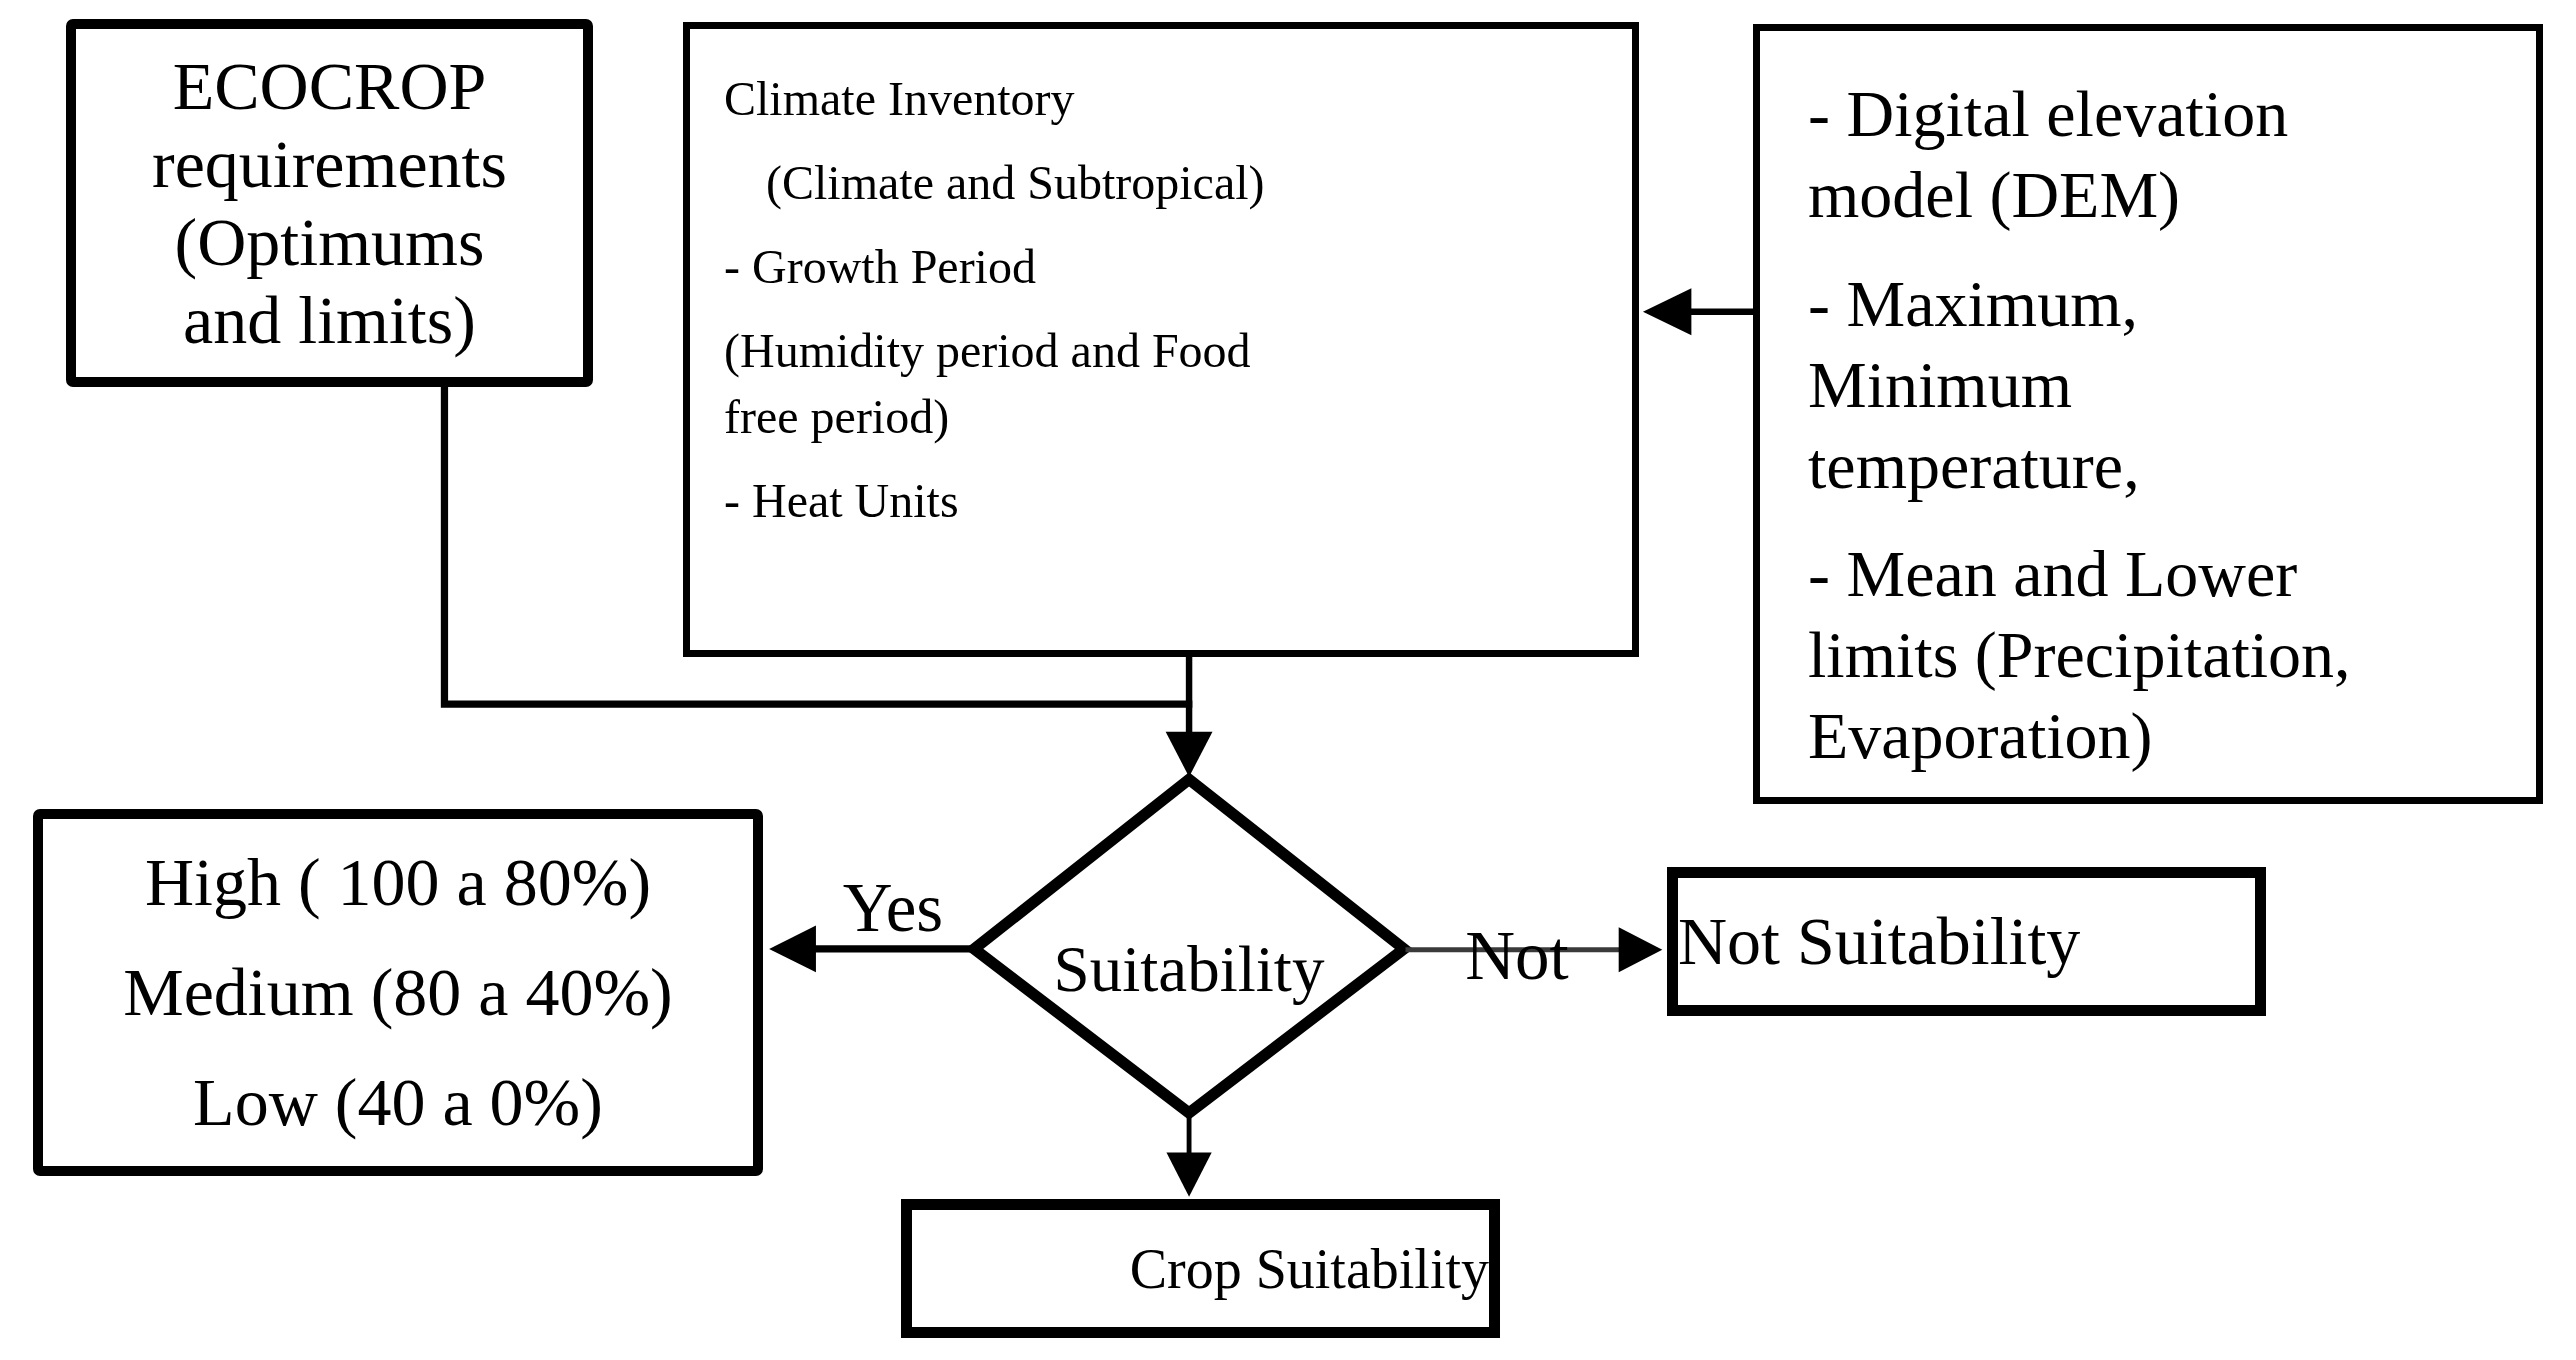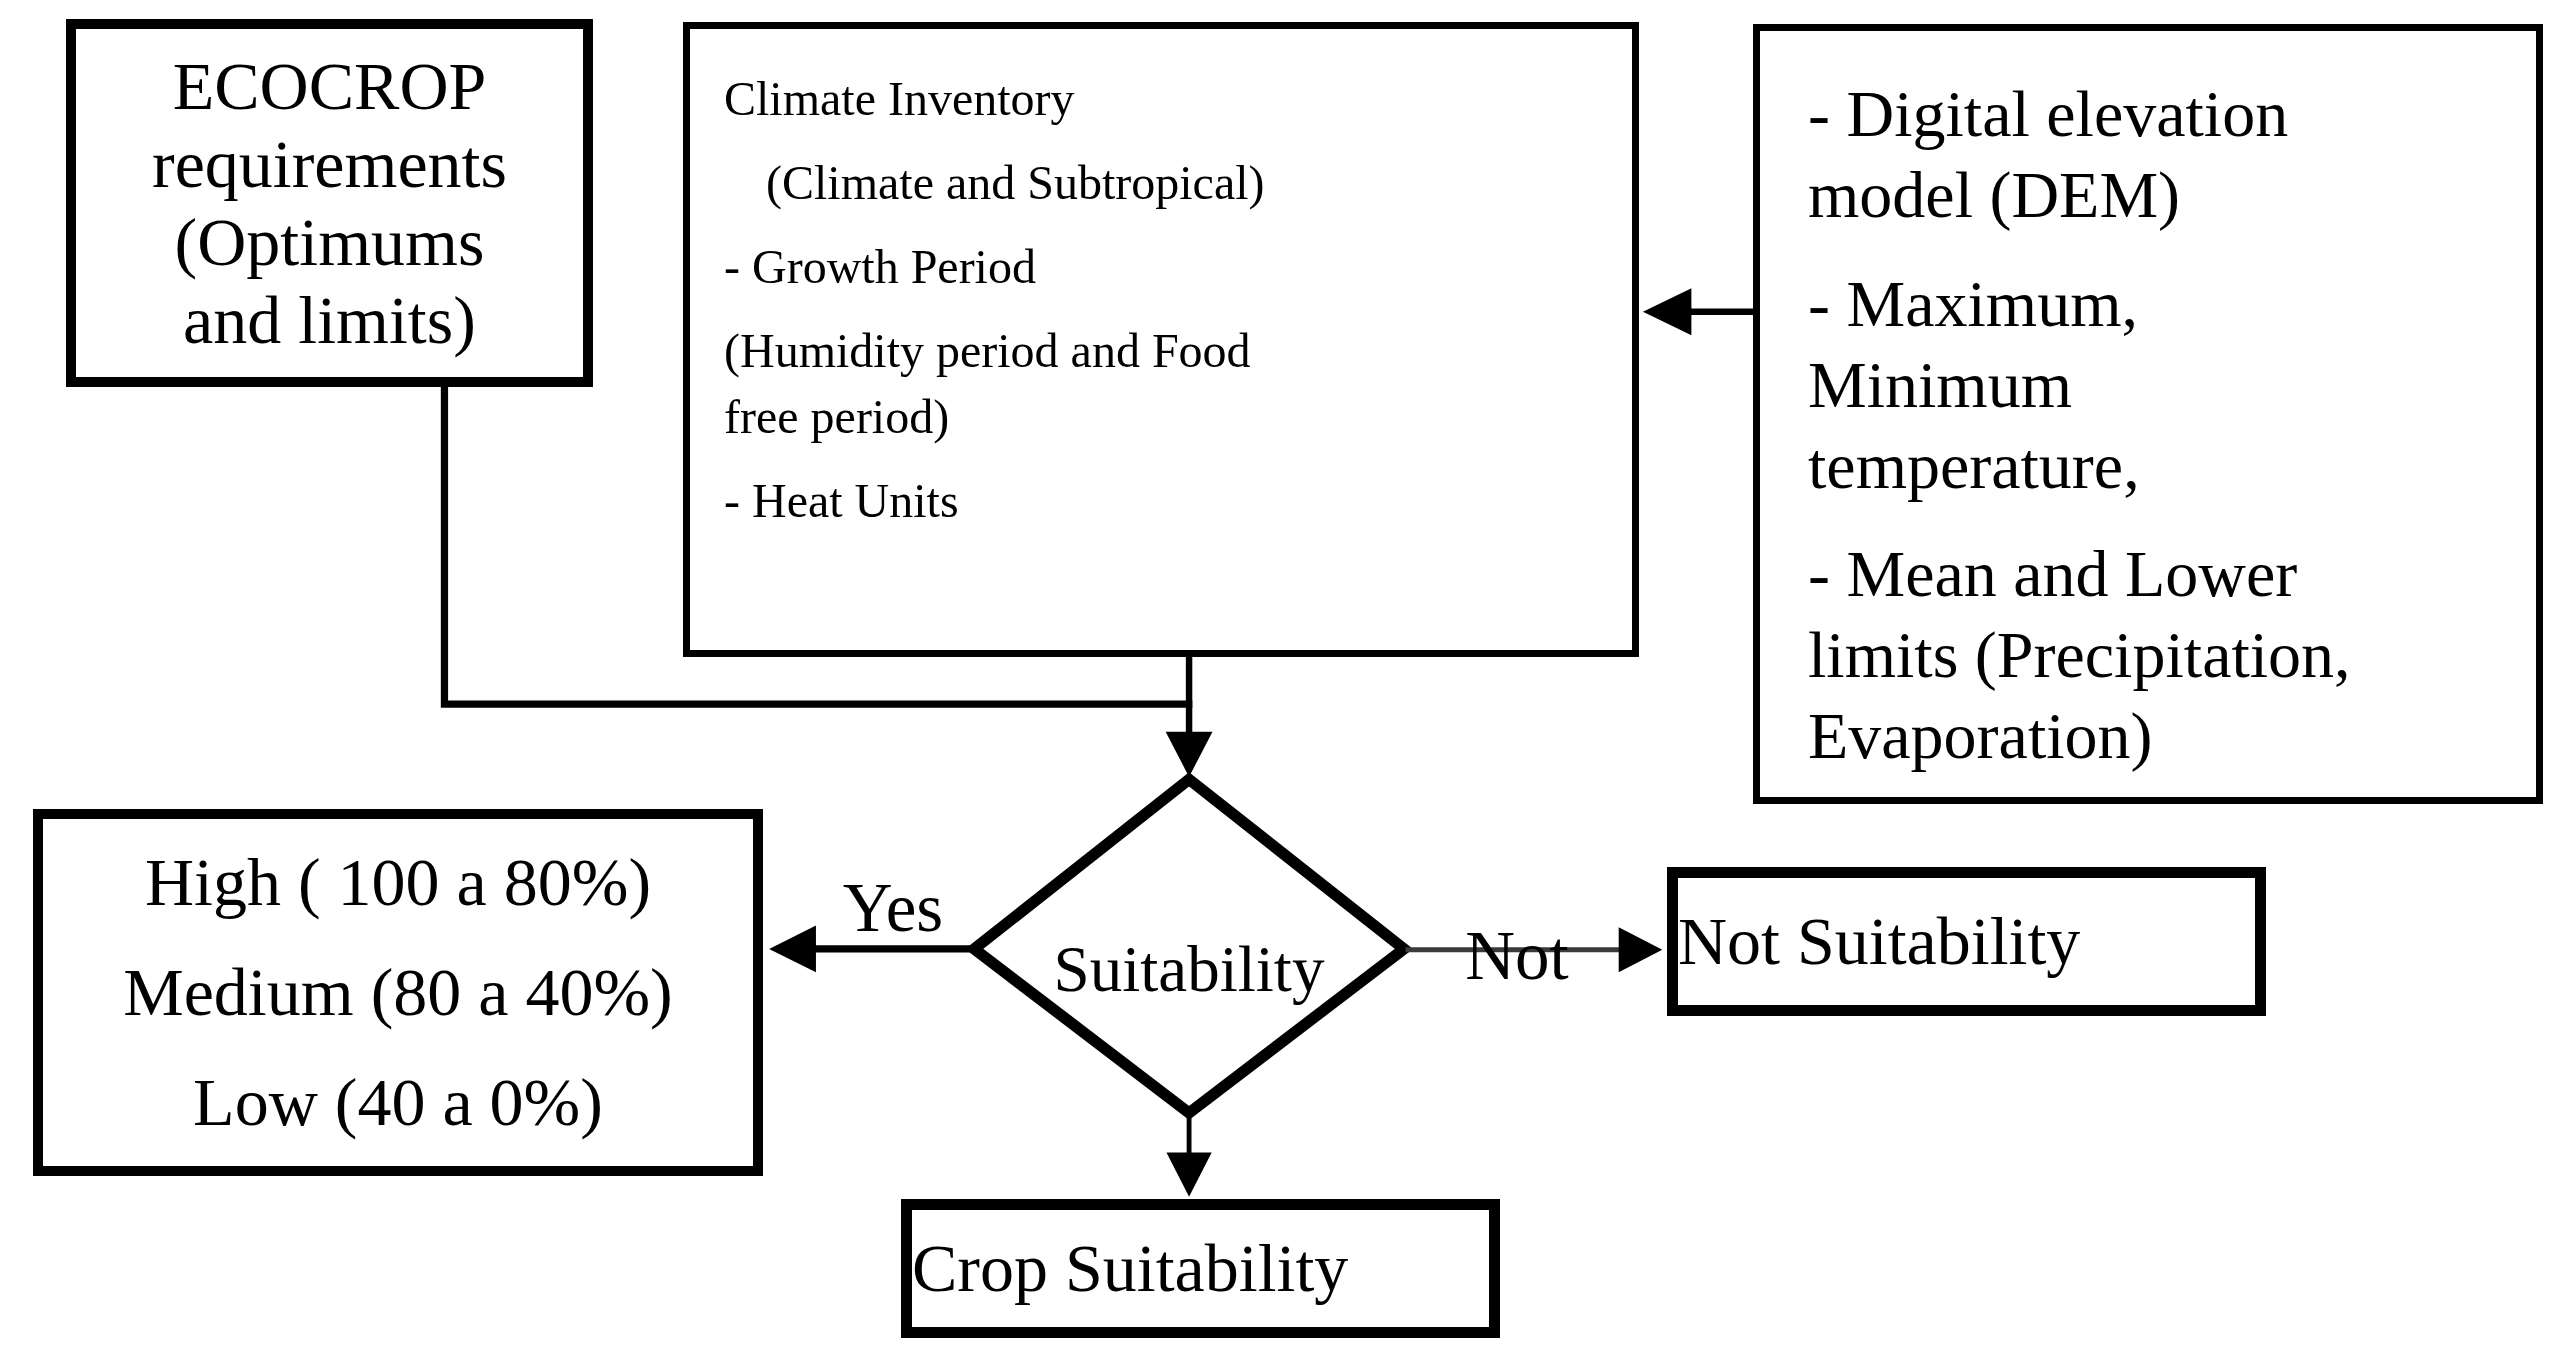--- a/index.html
+++ b/index.html
@@ -10,21 +10,21 @@
     overflow:hidden;
     font-family:"Liberation Serif","DejaVu Serif",serif;
     color:#000;
   }
   .stage *{box-sizing:border-box;}
   .connectors{position:absolute;left:0;top:0;width:2576px;height:1360px;}
   .box{
     position:absolute;background:#ffffff;border-style:solid;border-color:#000;
   }
   
-  .thick{border-width:10.5px;}
+  .thick{border-width:10.5px;border-radius:7px;}
   .thin{border-width:7.3px;}
   .xthick{border-width:11.3px;}
 
   
   .ecocrop{
     left:66px;top:19.4px;width:527px;height:368px;
     display:flex;flex-direction:column;align-items:center;justify-content:center;
     text-align:center;font-size:68px;
   }
   .ecocrop .bl{line-height:78px;white-space:nowrap;}
@@ -57,22 +57,22 @@
   
   .notsuit{
     left:1667px;top:867px;width:599px;height:149px;
     display:flex;align-items:center;
     font-size:68px;white-space:nowrap;
   }
 
   
   .cropsuit{
     left:901px;top:1199px;width:599px;height:139px;
-    display:flex;align-items:center;justify-content:flex-start;
-    font-size:68px;white-space:nowrap;
+    display:flex;align-items:center;justify-content:flex-end;
+    font-size:56px;white-space:nowrap;
   }
 
   
   .diamond-label{
     position:absolute;left:974px;top:929px;width:430px;
     text-align:center;font-size:65px;line-height:81px;white-space:nowrap;
   }
 
   
   .edge-label{

